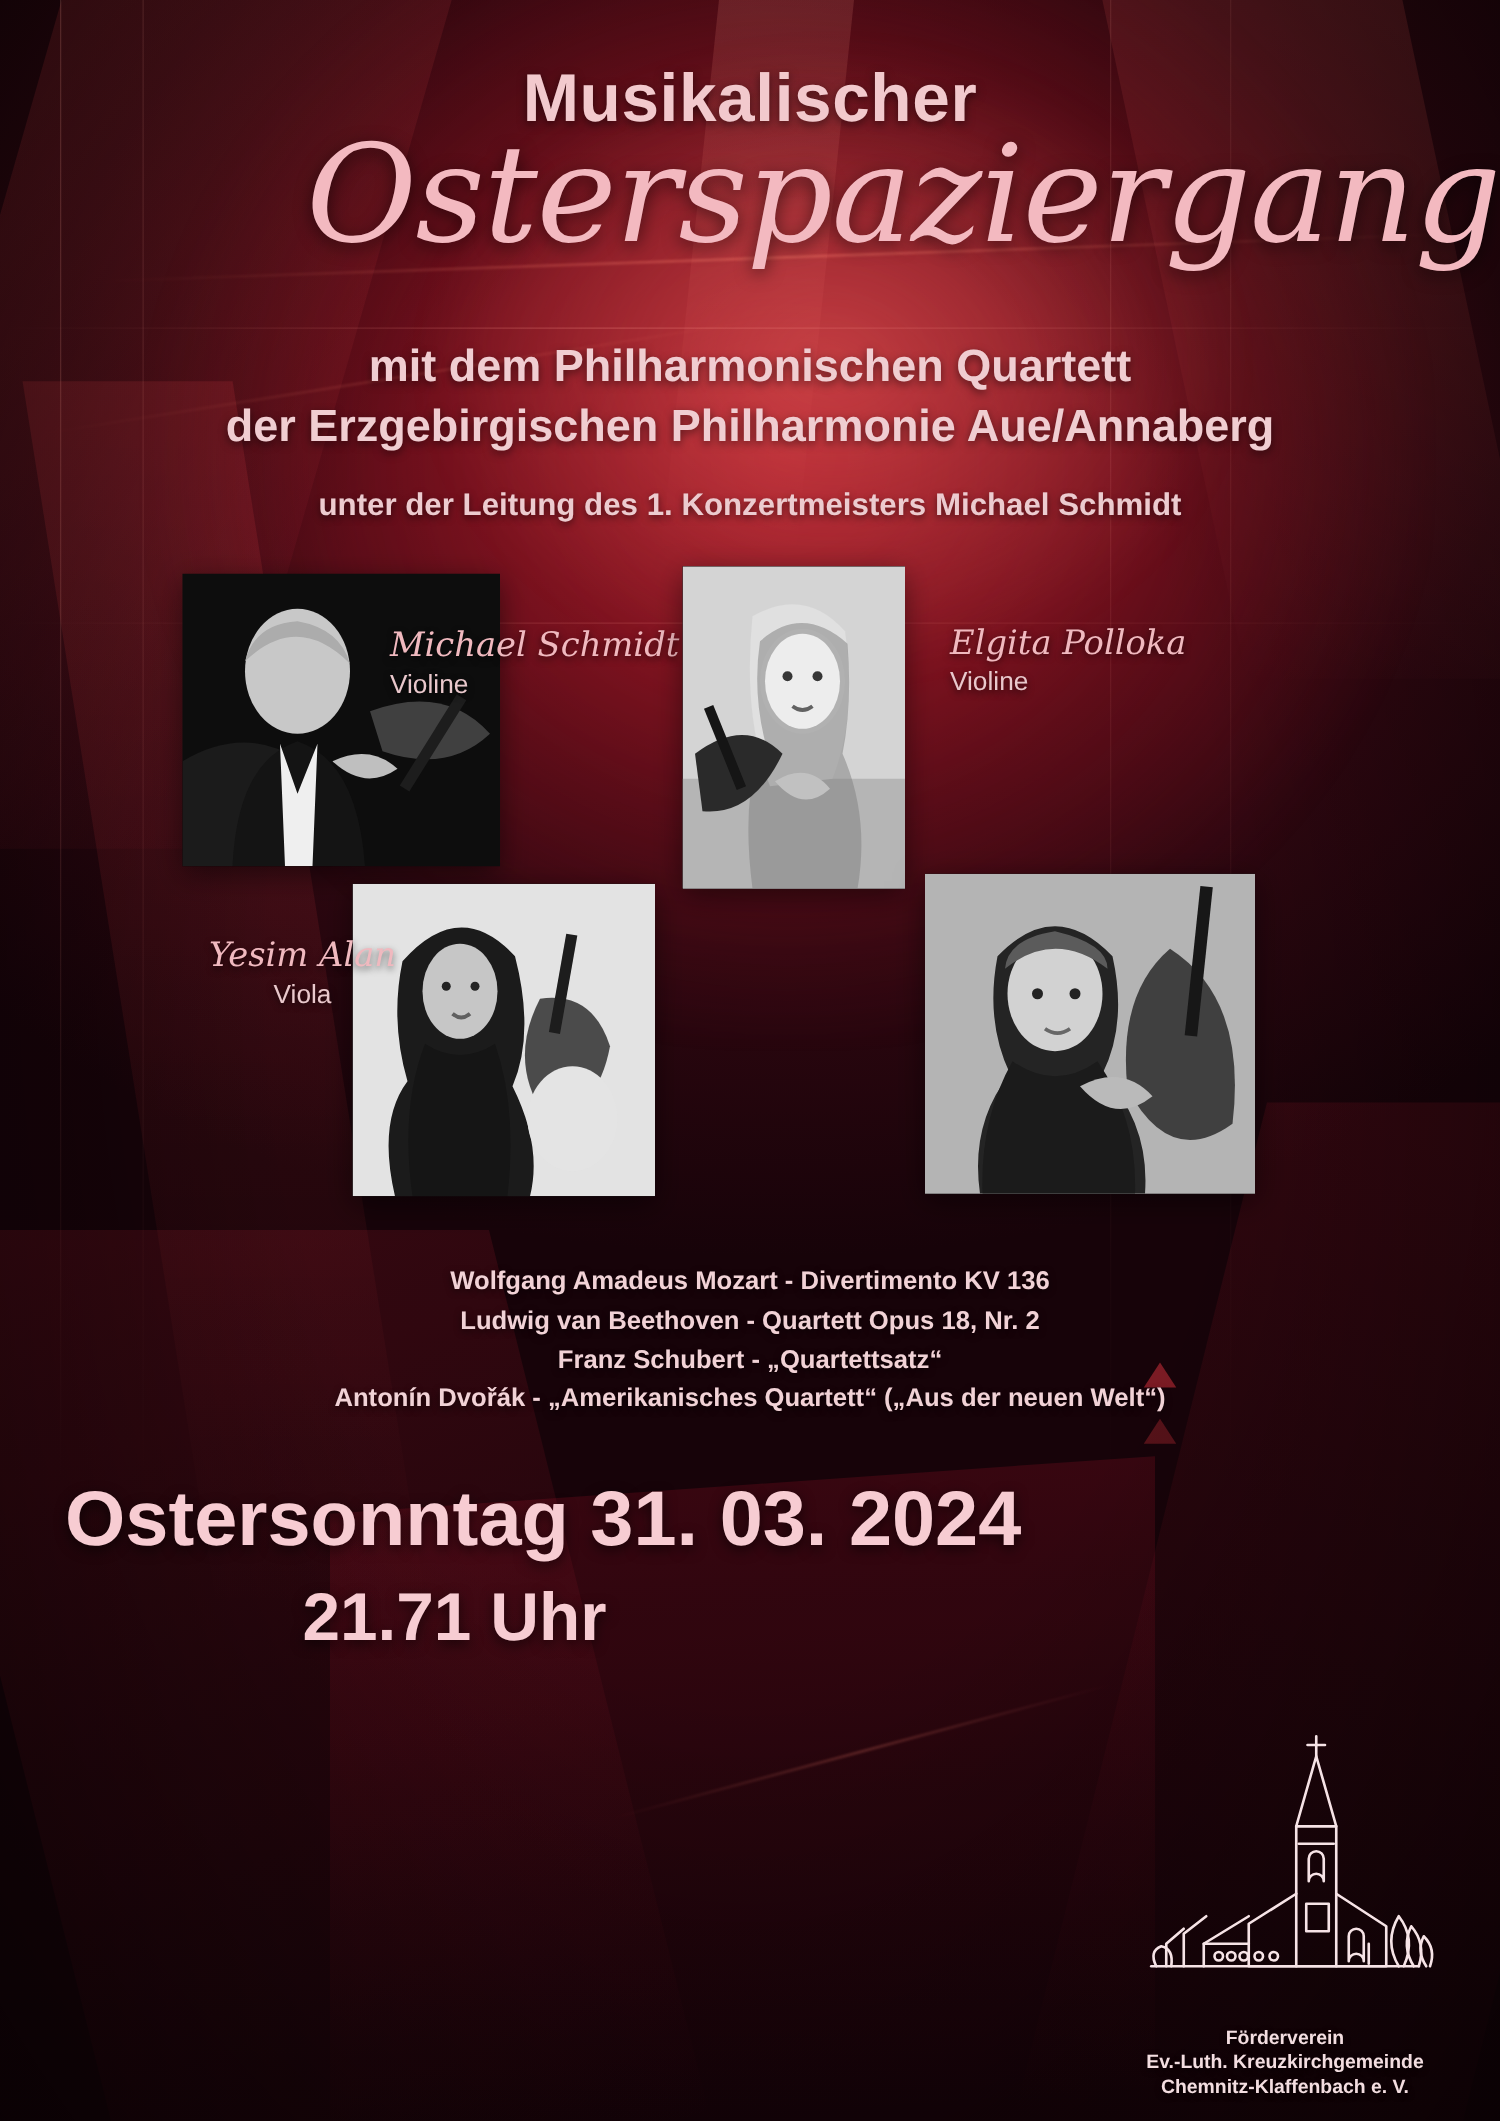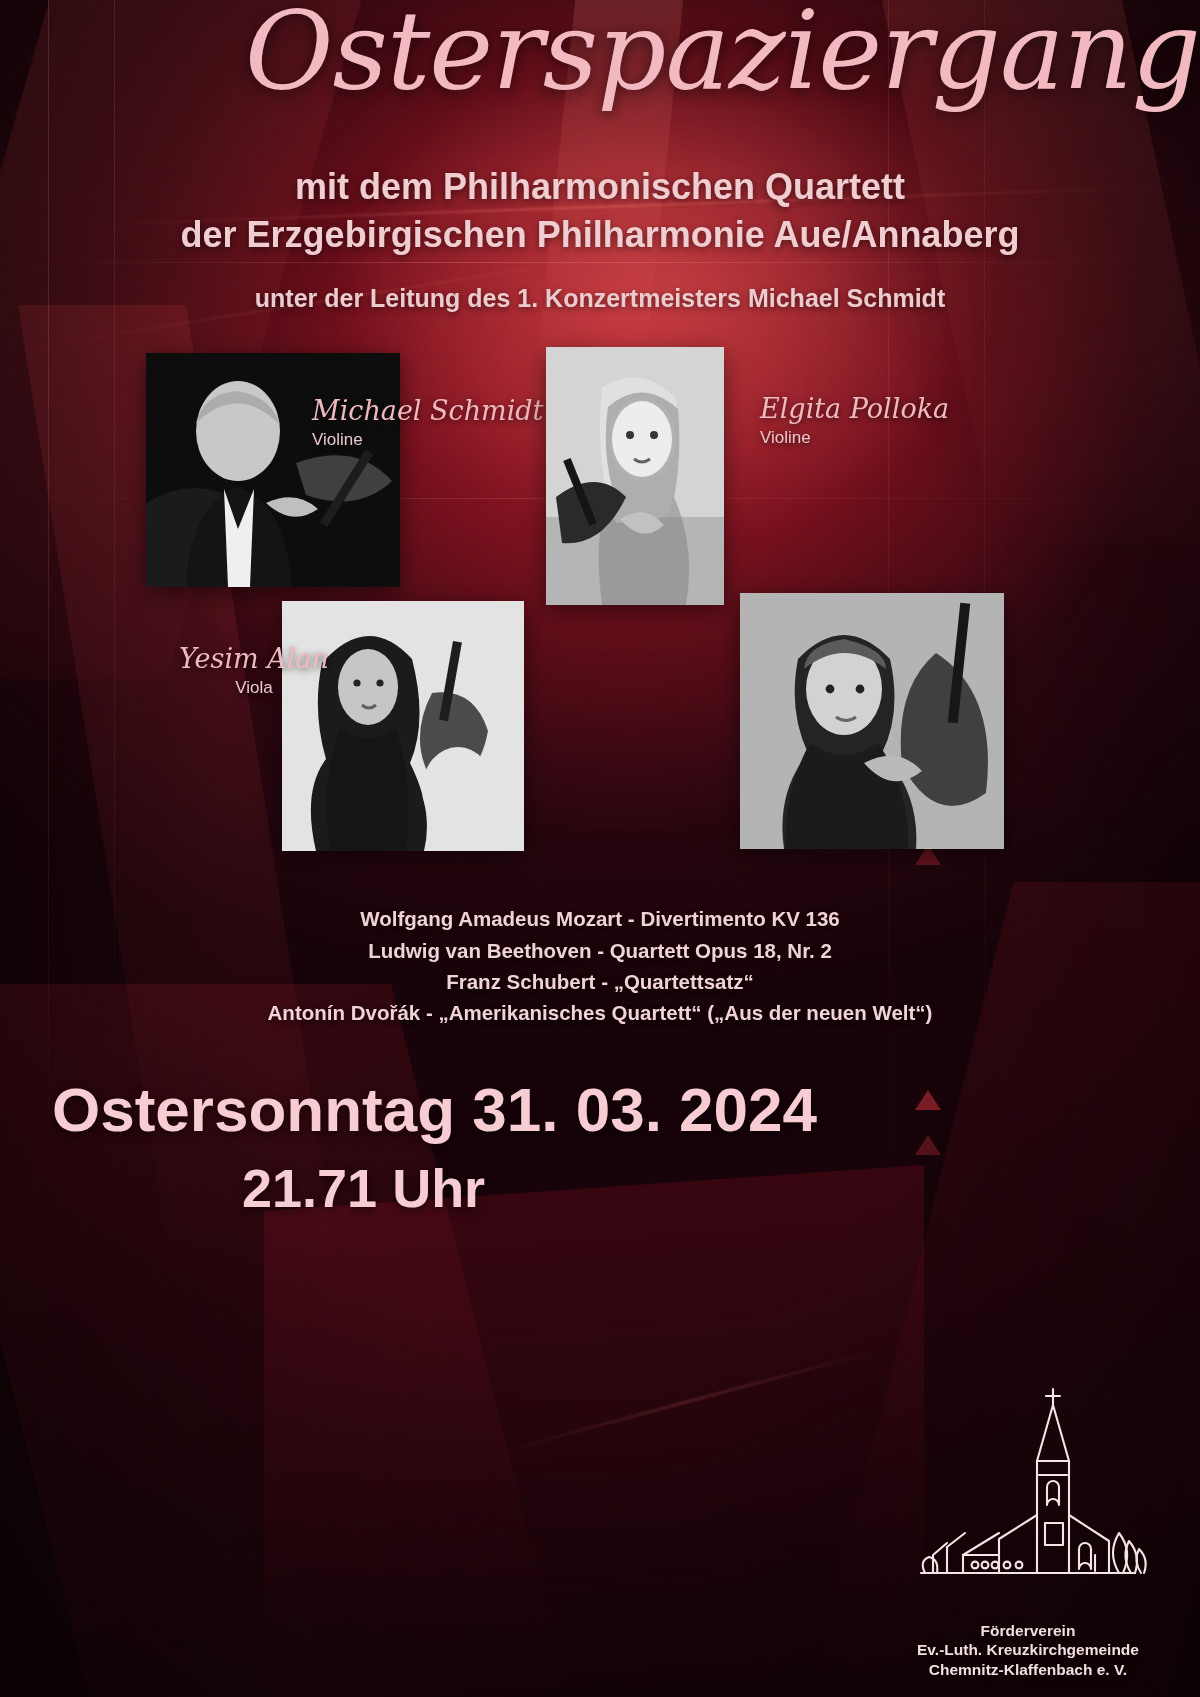--- a/index.html
+++ b/index.html
@@ -140,21 +140,21 @@
   .m-label { position:absolute; }
   .m-name {
     font-family:"DejaVu Serif", serif;
     font-style:italic;
     font-size:27px;
     color:#f0b9bf;
     white-space:nowrap;
     text-shadow:0 2px 6px rgba(0,0,0,.6);
   }
   .m-inst {
-    font-size:17px;
+    font-size:21px;
     color:#e9c8cc;
     margin-top:4px;
     text-shadow:0 2px 6px rgba(0,0,0,.6);
   }
   .m-label.center { text-align:center; }
 
   .program {
     margin-top:36px;
     text-align:center;
     font-size:20.5px;
@@ -238,20 +238,21 @@
     <div class="beam b3"></div>
 
     <div class="tri tri-r" style="left:915px; top:795px; opacity:.85;"></div>
     <div class="tri tri-r" style="left:915px; top:845px; opacity:.55;"></div>
     <div class="tri tri-r" style="left:915px; top:1090px; opacity:.8;"></div>
     <div class="tri tri-r" style="left:915px; top:1135px; opacity:.5;"></div>
   </div>
 
   <div class="content">
 
+    <div class="title-top">Musikalischer</div>
     <div class="title-script">Osterspaziergang</div>
 
     <div class="subtitle">
       <div>mit dem Philharmonischen Quartett</div>
       <div>der Erzgebirgischen Philharmonie Aue/Annaberg</div>
     </div>
     <div class="subtitle-2">unter der Leitung des 1. Konzertmeisters Michael Schmidt</div>
 
     <div class="musicians">
 
@@ -301,21 +302,21 @@
           <ellipse cx="86" cy="86" rx="30" ry="38" fill="#d9c3b2"></ellipse>
           <circle cx="75" cy="82" r="3.6" fill="#2a211c"></circle>
           <circle cx="98" cy="82" r="3.6" fill="#2a211c"></circle>
           <path d="M80 104 q7 6 14 0" stroke="#7a5a48" stroke-width="3" fill="none"></path>
           <path d="M58 128 Q86 146 114 128 Q132 180 124 250 L48 250 Q38 180 58 128Z" fill="#1a1414"></path>
           <path d="M150 92 q42 -6 56 38 q-10 54 -52 56 q-30 -44 -4 -94Z" fill="#6b452a"></path>
           <rect x="164" y="40" width="9" height="80" transform="rotate(10 168 80)" fill="#2b1a10"></rect>
           <ellipse cx="176" cy="188" rx="36" ry="42" fill="#e8e3dd"></ellipse>
         </svg>
       </div>
-      <div class="m-label center" style="left:134px; top:296px; width:240px;">
+      <div class="m-label center" style="left:122px; top:296px; width:240px;">
         <div class="m-name">Yesim Alan</div>
         <div class="m-inst">Viola</div>
       </div>
 
       <div class="m-photo" style="left:740px; top:246px; width:264px; height:256px;">
         <svg class="ph" viewBox="0 0 264 256" preserveAspectRatio="xMidYMid slice">
           <rect width="264" height="256" fill="#cfcac5"></rect>
           <rect x="0" y="0" width="264" height="256" fill="#b9b3ad"></rect>
           <path d="M58 66 Q104 18 150 66 Q162 120 142 160 Q180 200 176 256 L44 256 Q36 200 68 160 Q48 118 58 66Z" fill="#2a2320"></path>
           <ellipse cx="104" cy="96" rx="38" ry="46" fill="#ded0c5"></ellipse>

